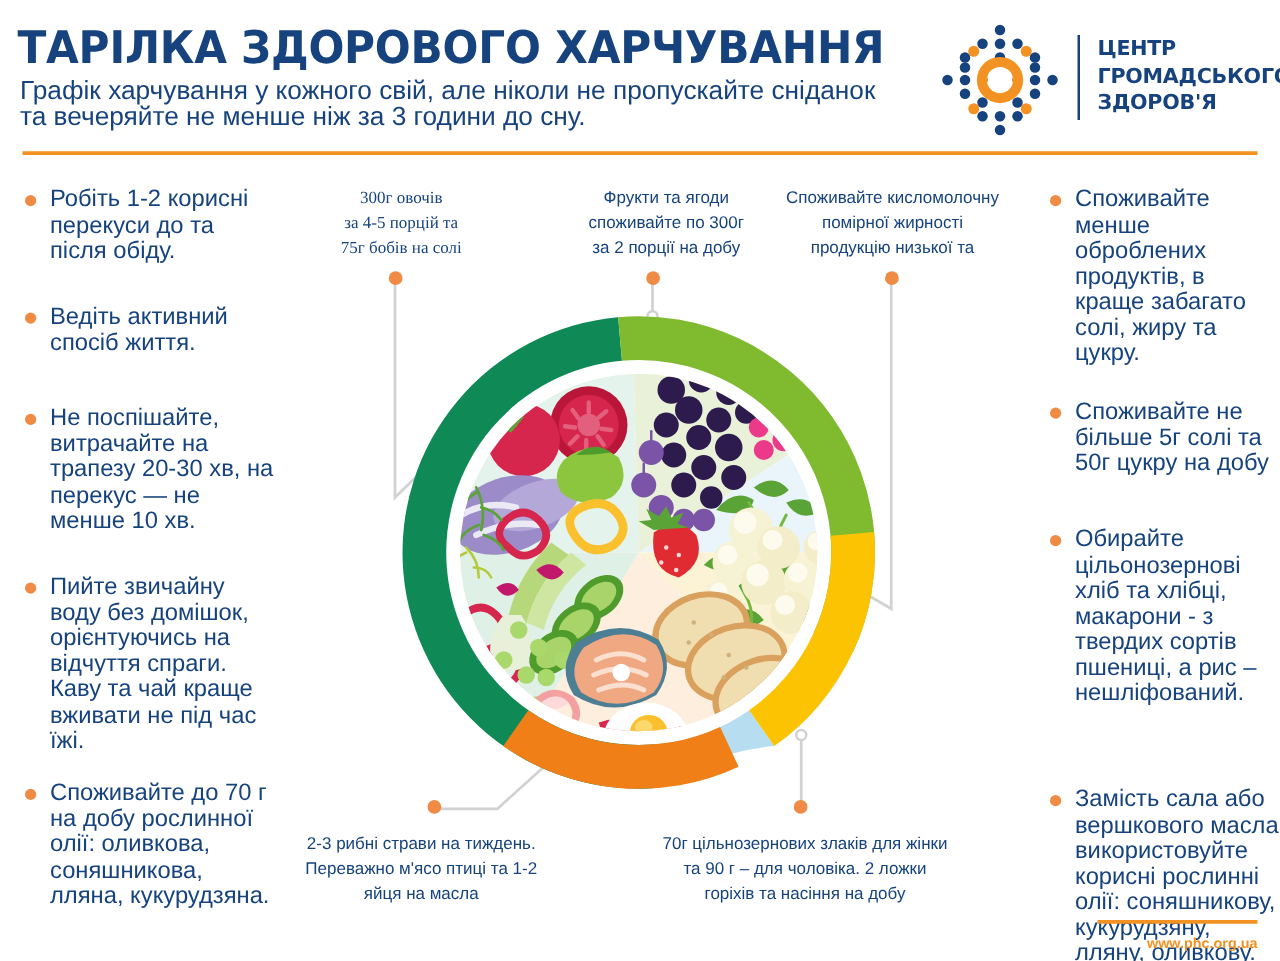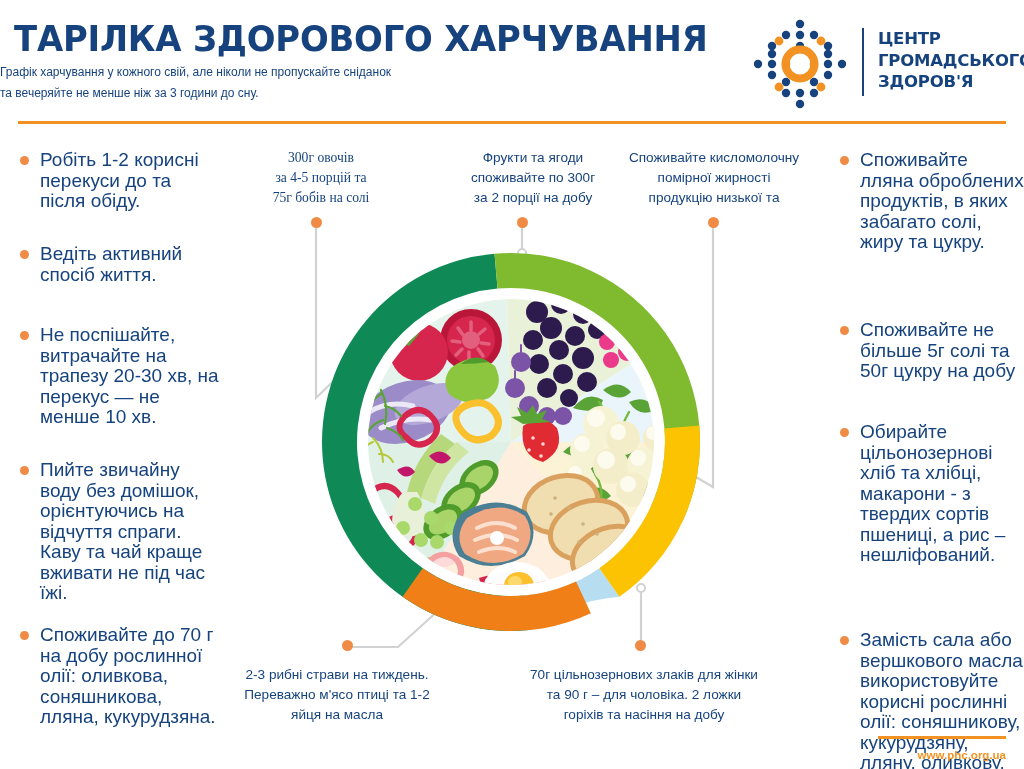--- a/index.html
+++ b/index.html
@@ -16,22 +16,22 @@
   
   .header { position:absolute; left:0; top:0; width:1024px; height:122px; }
   .title {
     position:absolute; left:14px; top:18px;
     font-size:36px; font-weight:bold; letter-spacing:-0.2px;
     color:#16437e; white-space:nowrap;
     font-family:"DejaVu Sans", sans-serif;
     transform:scaleX(0.94); transform-origin:left center;
   }
   .subtitle {
-    position:absolute; left:0; top:62px; width:700px;
-    font-size:12px; line-height:21px; color:#16437e;
+    position:absolute; left:16px; top:62px; width:700px;
+    font-size:21px; line-height:21px; color:#16437e;
   }
   .subtitle div { white-space:nowrap; }
 
   .logo { position:absolute; right:10px; top:14px; width:266px; height:96px; }
   .logo-mark { position:absolute; left:0; top:4px; width:104px; height:92px; }
   .logo-div { position:absolute; left:114px; top:14px; width:2px; height:68px; background:#16437e; }
   .logo-text {
     position:absolute; left:130px; top:14px;
     font-size:16.5px; font-weight:bold; line-height:21.5px; color:#16437e;
     font-family:"DejaVu Sans", sans-serif; letter-spacing:-0.2px;
@@ -463,21 +463,21 @@
   <div class="cdot d5"></div>
 
   <div class="col col-left" id="left-col">
       <div class="bullet" style="position: absolute; top: 10px; width: 100%;"><span class="dot"></span><span>Робіть 1-2 корисні перекуси до та після обіду.</span></div>
       <div class="bullet" style="position: absolute; top: 104px; width: 100%;"><span class="dot"></span><span>Ведіть активний спосіб життя.</span></div>
       <div class="bullet" style="position: absolute; top: 185px; width: 100%;"><span class="dot"></span><span>Не поспішайте, витрачайте на трапезу 20-30 хв, на перекус — не менше 10 хв.</span></div>
       <div class="bullet" style="position: absolute; top: 320px; width: 100%;"><span class="dot"></span><span>Пийте звичайну воду без домішок, орієнтуючись на відчуття спраги. Каву та чай краще вживати не під час їжі.</span></div>
       <div class="bullet" style="position: absolute; top: 485px; width: 100%;"><span class="dot"></span><span>Споживайте до 70 г на добу рослинної олії: оливкова, соняшникова, лляна, кукурудзяна.</span></div>
     </div>
   <div class="col col-right" id="right-col">
-      <div class="bullet" style="position: absolute; top: 10px; width: 100%;"><span class="dot"></span><span>Споживайте лляна оброблених продуктів, в яких забагато солі, жиру та цукру.</span></div>
+      <div class="bullet" style="position: absolute; top: 10px; width: 100%;"><span class="dot"></span><span>Споживайте менше оброблених продуктів, в краще забагато солі, жиру та цукру.</span></div>
       <div class="bullet" style="position: absolute; top: 180px; width: 100%;"><span class="dot"></span><span>Споживайте не більше 5г солі та 50г цукру на добу</span></div>
       <div class="bullet" style="position: absolute; top: 282px; width: 100%;"><span class="dot"></span><span>Обирайте цільонозернові хліб та хлібці, макарони - з твердих сортів пшениці, а рис – нешліфований.</span></div>
       <div class="bullet" style="position: absolute; top: 472px; width: 100%; margin-top: 18px;"><span class="dot"></span><span>Замість сала або вершкового масла використовуйте корисні рослинні олії: соняшникову, кукурудзяну, лляну, оливкову.</span></div>
     </div>
 
   <div class="footer-line"></div>
   <div class="footer-url">www.phc.org.ua</div>
 
 </div>
 

